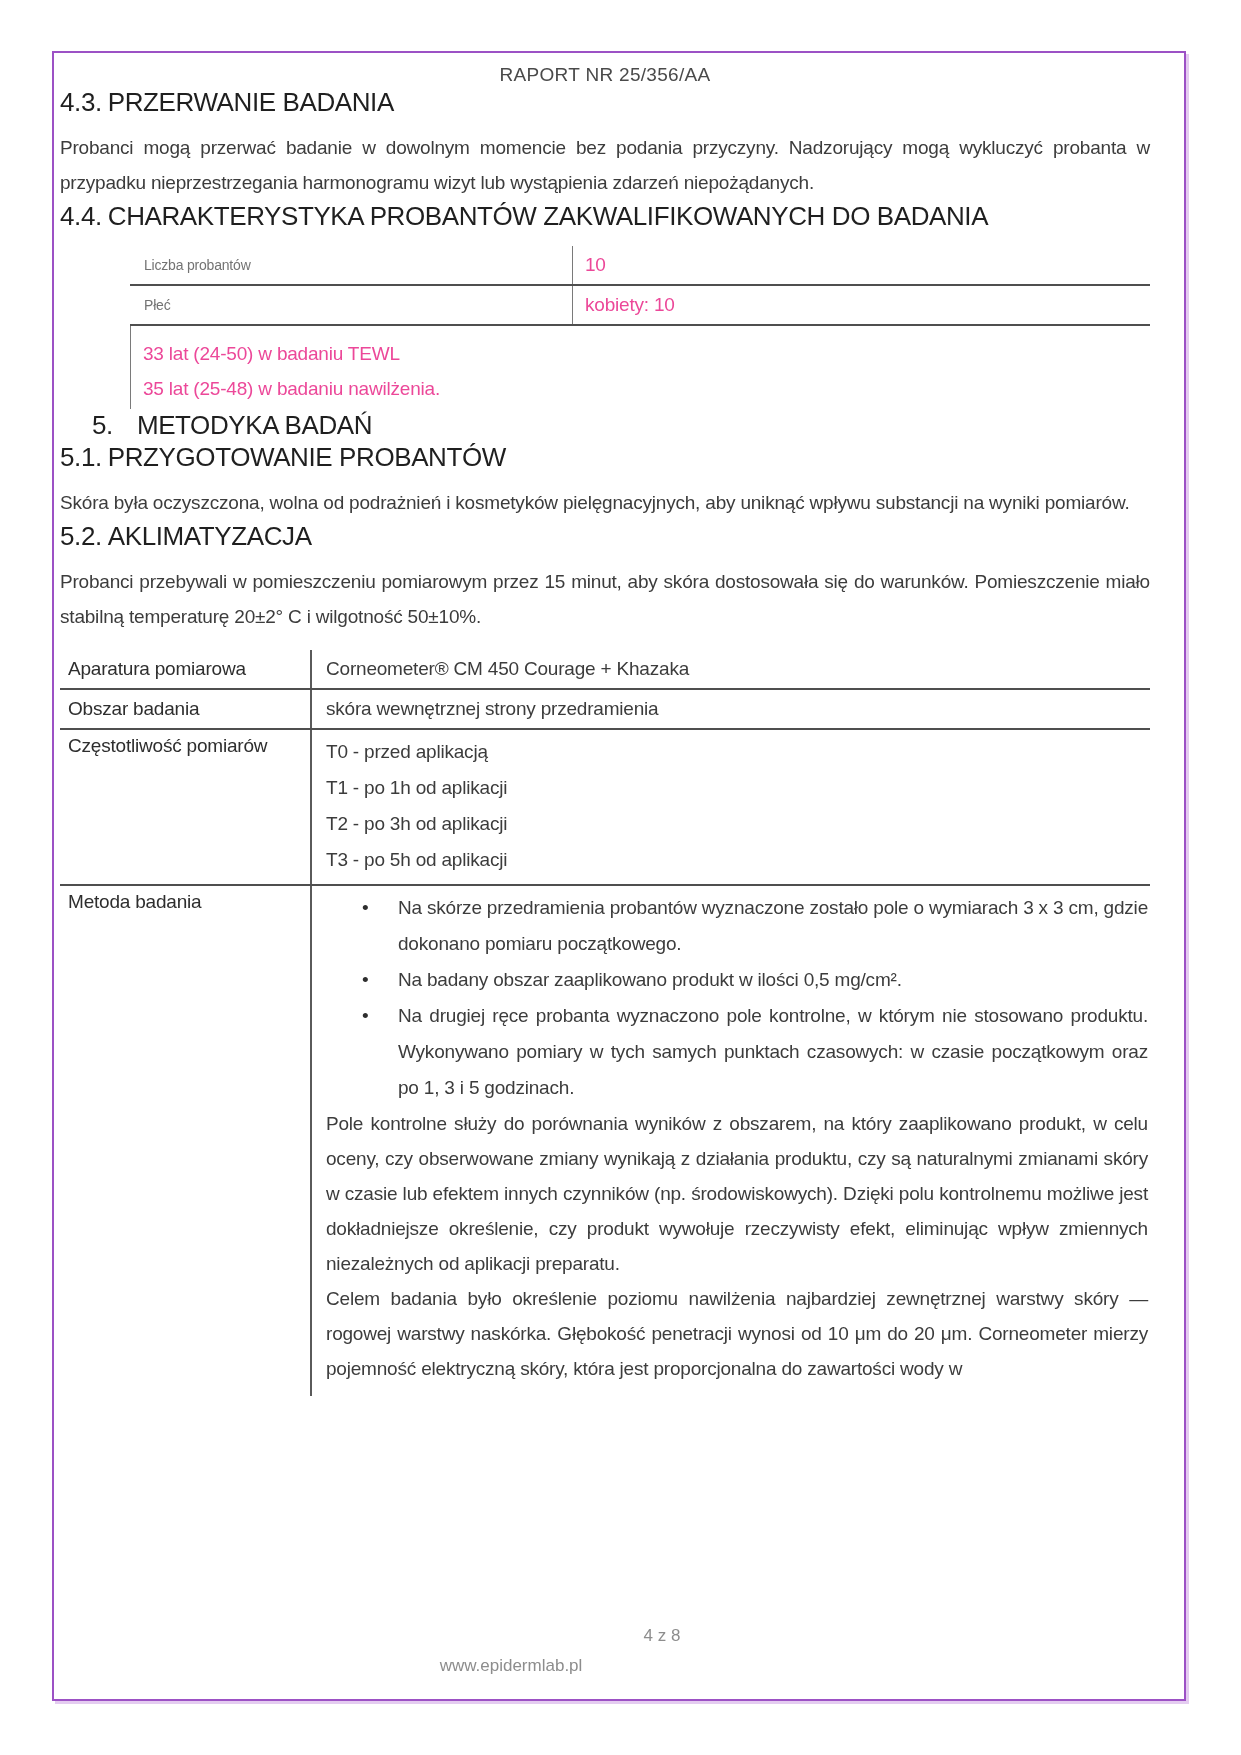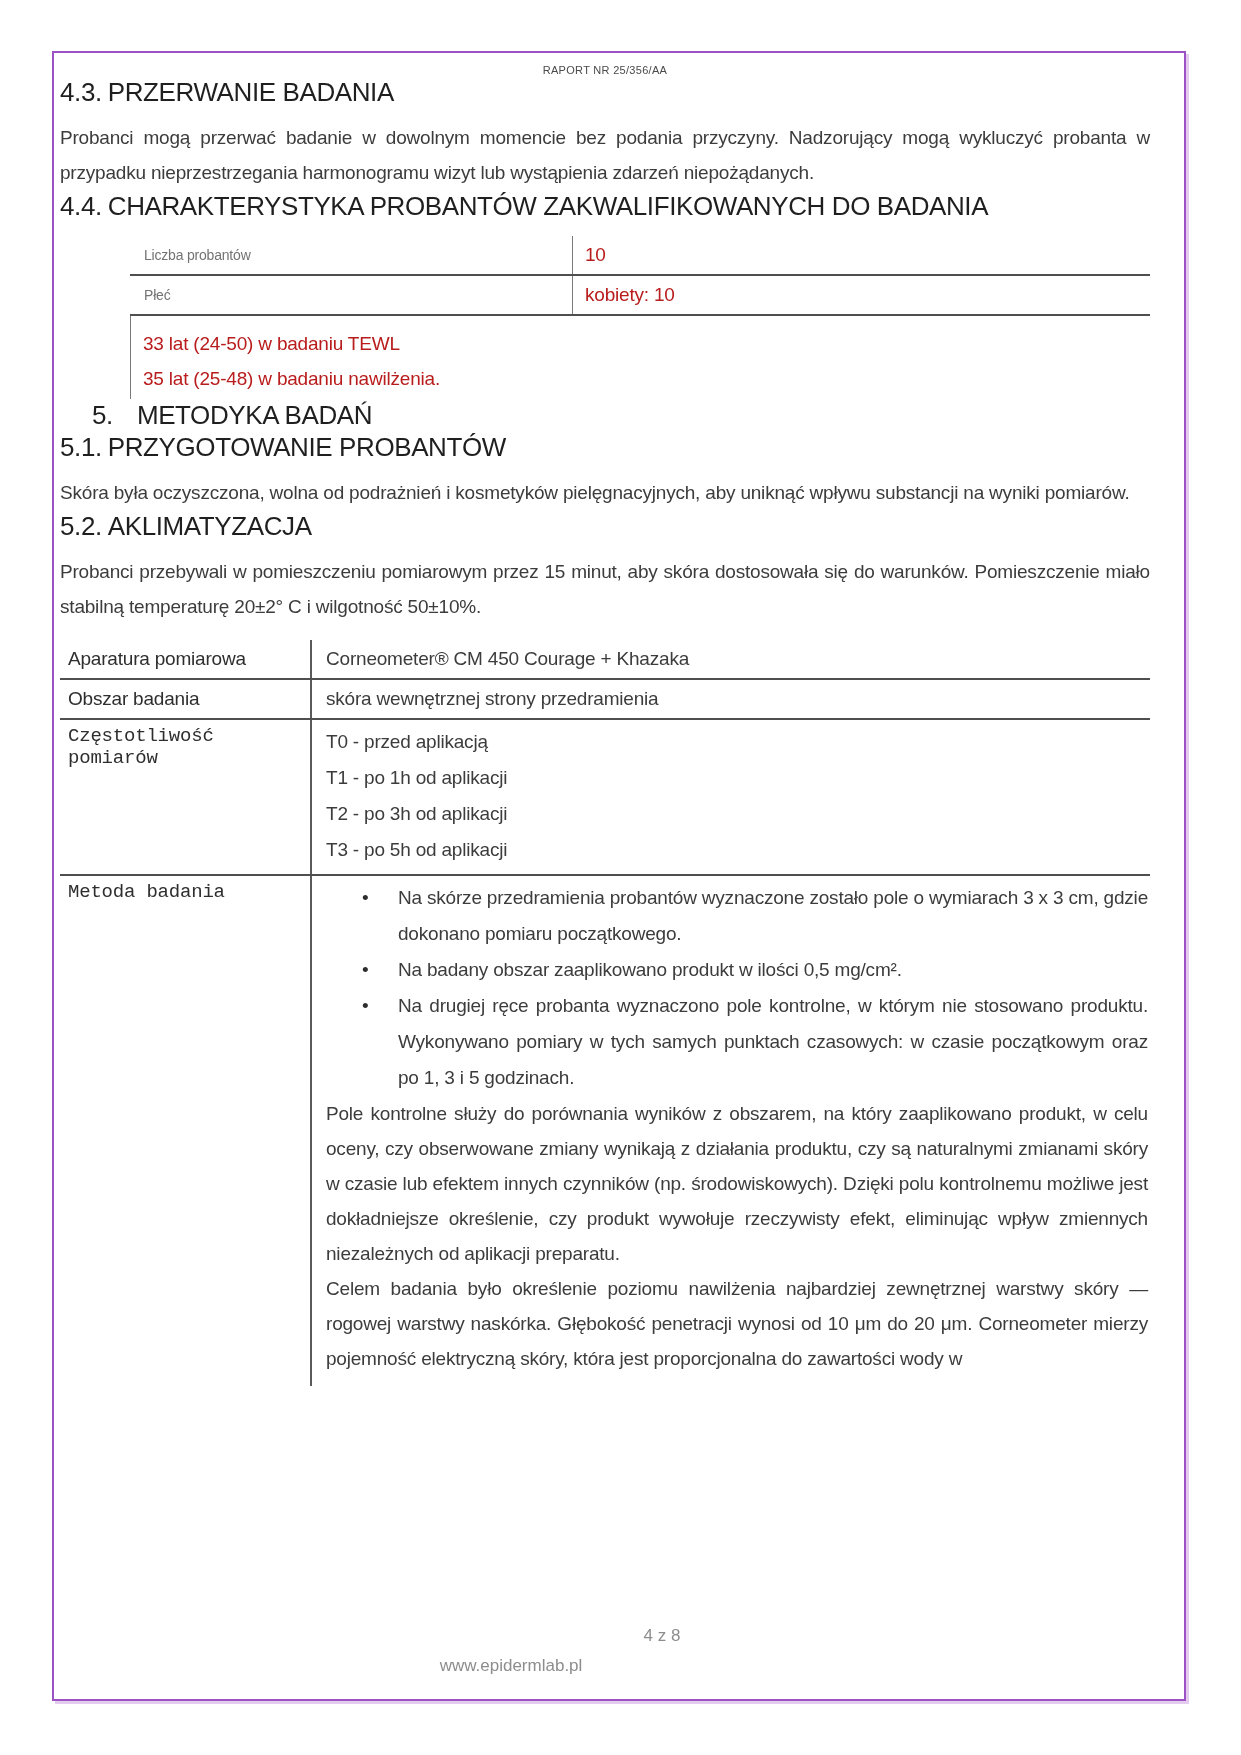--- a/index.html
+++ b/index.html
@@ -13,21 +13,21 @@
     border:2px solid #9c51c5;
     box-shadow:3px 3px 0 #e4ccf0;
     background:#ffffff;
     box-sizing:border-box;
   }
   .content {
     position:absolute; left:60px; top:53px; width:1090px;
   }
   .doc-header {
     margin-top:11px; text-align:center;
-    font-size:11px; color:#4a4a4a; letter-spacing:0.3px;
+    font-size:19px; color:#4a4a4a; letter-spacing:0.3px;
   }
   h2.sec {
     font-size:26px; font-weight:400; color:#1f1f1f;
     margin:0; letter-spacing:-0.4px; line-height:32px;
   }
   h2 .num { margin-right:6px; }
   .h43 { margin-top:50px; }
   .h44 { margin-top:25px; }
   .h5  { margin-top:40px; padding-left:32px; }
   .h5 .num { margin-right:24px; }
@@ -36,31 +36,31 @@
   .h53 { margin-top:16px; }
   p.body {
     font-size:19px; line-height:35px; letter-spacing:-0.2px;
     text-align:justify; color:#3c3c3c; margin:12px 0 0 0;
   }
   
   .t1 { margin:14px 0 0 70px; width:1020px; }
   .t1-row { display:grid; grid-template-columns:442px 1fr; }
   .t1-row.ruled { border-bottom:2px solid #4f4f4f; }
   .t1 .c1 { padding-left:14px; display:flex; align-items:center; font-size:14px; color:#737373; letter-spacing:-0.2px; }
-  .t1 .c2 { border-left:1.5px solid #7a7a7a; padding-left:12px; font-size:19px; color:#b91c1c; letter-spacing:-0.2px; }
+  .t1 .c2 { border-left:1.5px solid #7a7a7a; padding-left:12px; font-size:19px; color:#ec4899; letter-spacing:-0.2px; }
   .t1 .single { min-height:38px; display:flex; align-items:center; }
   .t1 .multi  { line-height:35px; padding-top:10px; padding-bottom:3px; }
   
   .t2 { margin-top:16px; width:1090px; }
   .t2-row { display:grid; grid-template-columns:250px 1fr; }
   .t2-row.ruled { border-bottom:2px solid #4f4f4f; }
   .t2 .c1 { padding-left:8px; font-size:19px; color:#2e2e2e; letter-spacing:-0.2px; }
   .t2 .c2 { border-left:2px solid #5a5a5a; padding-left:14px; font-size:19px; color:#3c3c3c; letter-spacing:-0.2px; }
   .t2 .vcenter { display:flex; align-items:center; min-height:38px; }
-  .t2 .top { padding-top:5px;font-family:Liberation Mono, monospace; }
+  .t2 .top { padding-top:5px; }
   .t2 .lines div { line-height:36px; }
   .t2 .lines { padding-top:4px; padding-bottom:6px; }
   .t2 .method-cell { padding-top:4px; padding-bottom:10px; padding-right:2px; }
   .t2 ul.bullets { list-style:none; margin:0; padding:0; }
   .t2 ul.bullets li {
     position:relative; padding-left:72px; line-height:36px;
     text-align:justify; margin:0;
   }
   .t2 ul.bullets li::before {
     content:"\2022"; position:absolute; left:36px; top:0; color:#2e2e2e;

